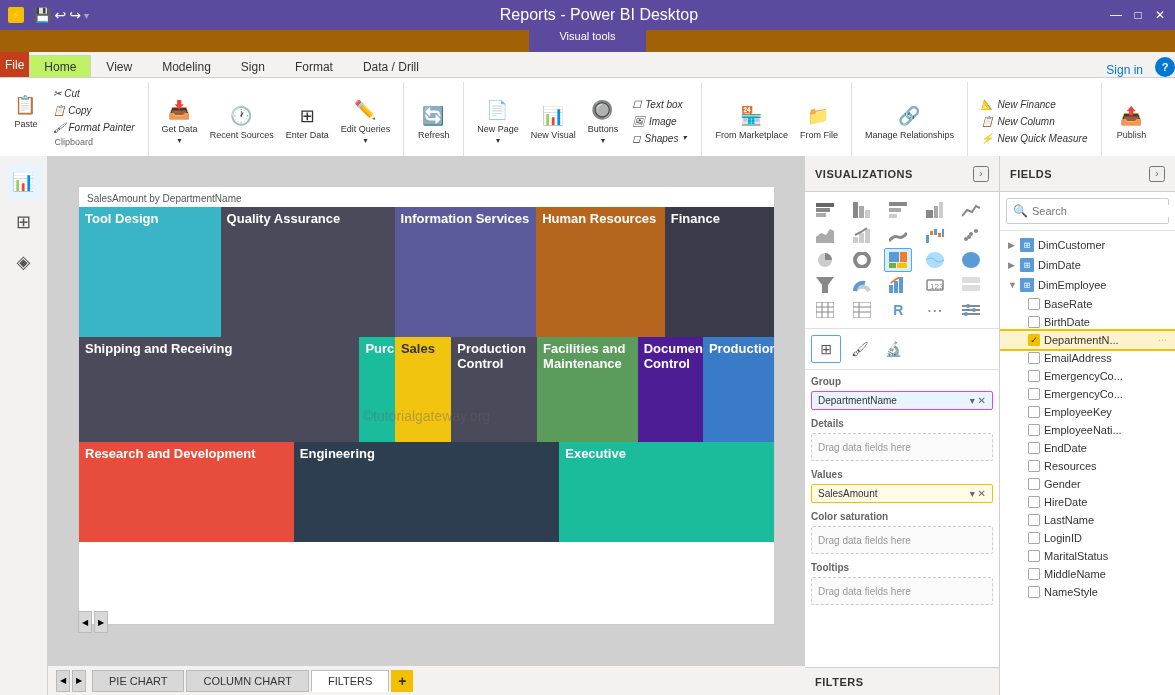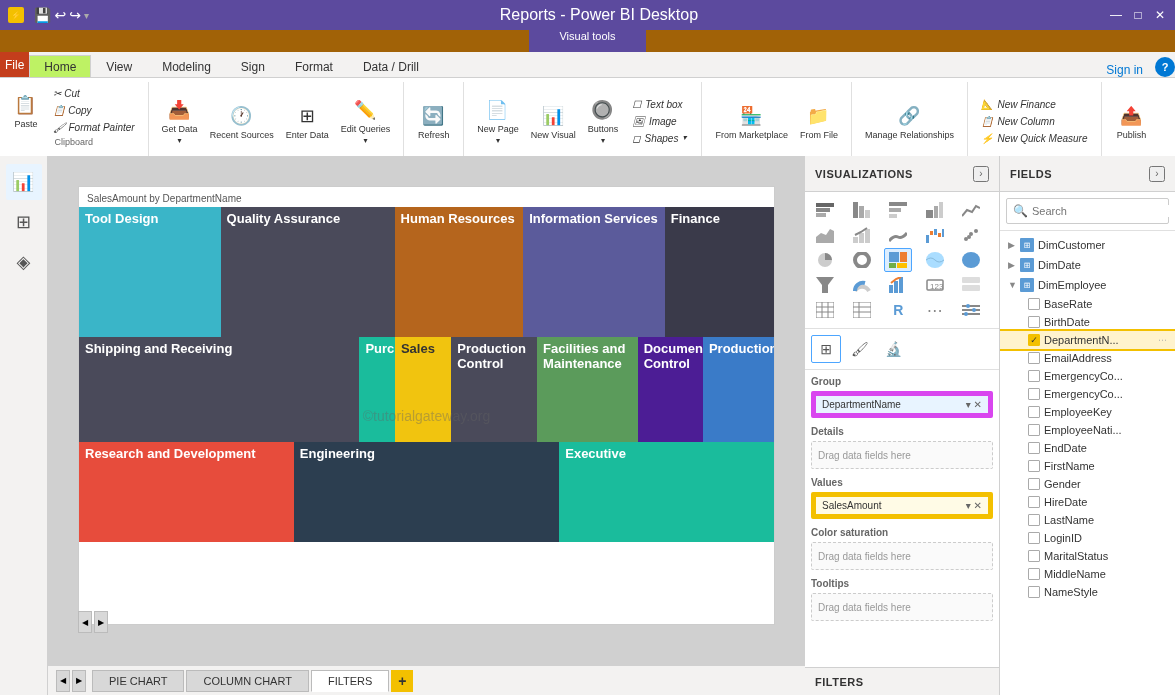--- a/index.html
+++ b/index.html
@@ -352,21 +352,21 @@
       align-items: center;
       padding: 4px 6px;
       font-size: 10px;
       color: #999;
     }
     .field-well-chip {
       display: flex;
       align-items: center;
       justify-content: space-between;
       background: #e8f4ff;
-      border: 5px solid #d946ef;
+      border: 1px solid #d946ef;
       border-radius: 2px;
       padding: 3px 6px;
       font-size: 10px;
       color: #333;
     }
     .field-chip-remove {
       cursor: pointer;
       color: #666;
       font-size: 10px;
       margin-left: 4px;
@@ -714,22 +714,22 @@
       <div id="canvas-top-controls">
         <button class="canvas-ctrl-btn">⤢</button>
         <button class="canvas-ctrl-btn">⋯</button>
       </div>
 
       <div id="chart-area">
 
         <div style="display:flex; height:130px;">
           <div class="tm-block" style="flex:2; background:#3ab5c8;">Tool Design</div>
           <div class="tm-block" style="flex:2.5; background:#4a4a5a;">Quality Assurance</div>
+          <div class="tm-block" style="flex:2; background:#5b5b9b;">Information Services</div>
           <div class="tm-block" style="flex:1.8; background:#b5651d;">Human Resources</div>
-          <div class="tm-block" style="flex:2; background:#5b5b9b;">Information Services</div>
           <div class="tm-block" style="flex:1.5; background:#3a3a4a;">Finance</div>
         </div>
 
         <div style="display:flex; height:105px;">
           <div class="tm-block" style="flex:2; background:#4a4a5a;">Shipping and Receiving</div>
           <div class="tm-block" style="flex:3; background:#1abc9c;">Purchasing</div>
         </div>
 
         <div style="display:flex; height:105px; margin-top:-105px; margin-left:calc(5/11 * 100%);">
           <div class="tm-block" style="flex:1.5; background:#f1c40f; color:#333;">Sales</div>
@@ -1053,21 +1053,21 @@
       <div class="field-item">
         <div class="field-checkbox"></div>
         <span class="field-name">EmployeeNati...</span>
       </div>
       <div class="field-item">
         <div class="field-checkbox"></div>
         <span class="field-name">EndDate</span>
       </div>
       <div class="field-item">
         <div class="field-checkbox"></div>
-        <span class="field-name">FirstName</span>
+        <span class="field-name">Resources</span>
       </div>
       <div class="field-item">
         <div class="field-checkbox"></div>
         <span class="field-name">Gender</span>
       </div>
       <div class="field-item">
         <div class="field-checkbox"></div>
         <span class="field-name">HireDate</span>
       </div>
       <div class="field-item">

